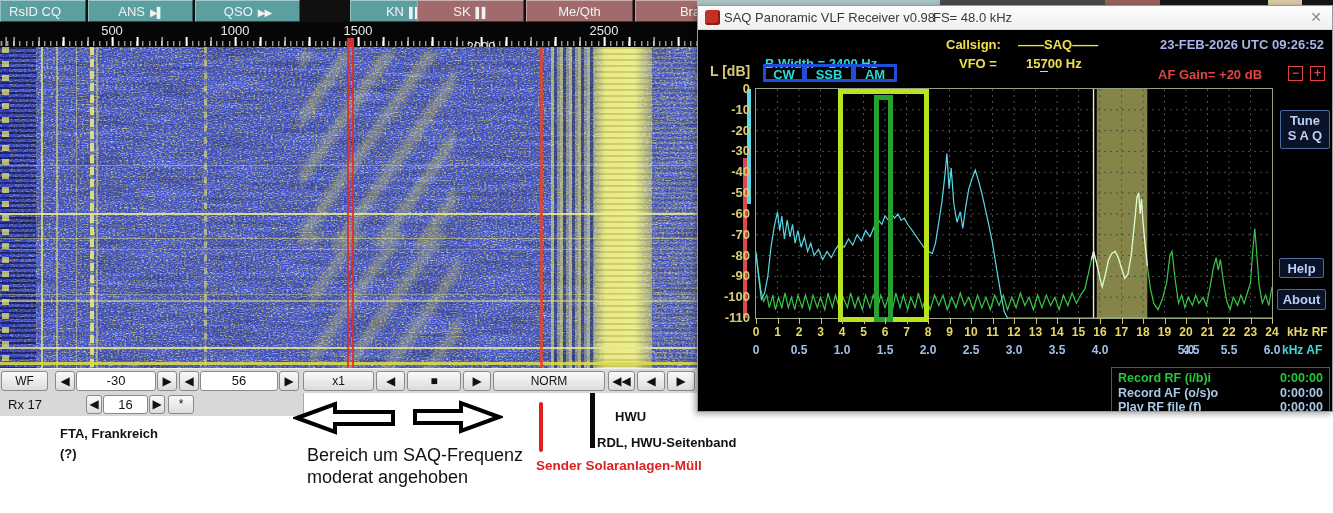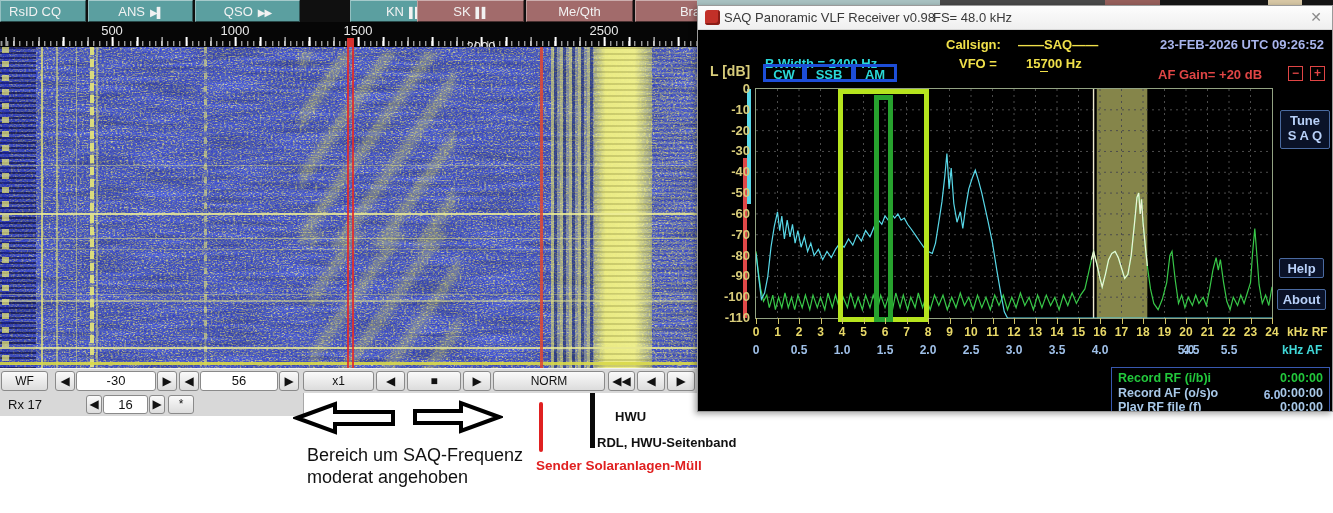--- a/index.html
+++ b/index.html
@@ -397,30 +397,34 @@
       <div class="xtick-af" style="left: 144px; top: 337px;">1.0</div>
       <div class="xtick-af" style="left: 187px; top: 337px;">1.5</div>
       <div class="xtick-af" style="left: 230px; top: 337px;">2.0</div>
       <div class="xtick-af" style="left: 273px; top: 337px;">2.5</div>
       <div class="xtick-af" style="left: 316px; top: 337px;">3.0</div>
       <div class="xtick-af" style="left: 359px; top: 337px;">3.5</div>
       <div class="xtick-af" style="left: 402px; top: 337px;">4.0</div>
       <div class="xtick-af" style="left: 445px; top: 337px; margin-left: 48px;">4.5</div>
       <div class="xtick-af" style="left: 488px; top: 337px;">5.0</div>
       <div class="xtick-af" style="left: 531px; top: 337px;">5.5</div>
-      <div class="xtick-af" style="left: 574px; top: 337px; margin-top: 45px;">6.0</div>
+      <div class="xtick-af" style="left: 574px; top: 337px;">6.0</div>
       <div style="position: absolute; left: 589px; top: 319px; color: rgb(232, 216, 103); font-weight: bold; font-size: 12px;">kHz RF</div>
       <div style="position: absolute; left: 584px; top: 337px; color: rgb(64, 216, 216); font-weight: bold; font-size: 12px;">kHz AF</div>
     </div>
 
   <svg class="abs" style="left:293px;top:400px;" width="210" height="36" viewBox="0 0 210 36">
     <polygon points="4,18 42,4 42,12 100,12 100,24 42,24 42,32" fill="#ffffff" stroke="#000000" stroke-width="4" stroke-linejoin="miter"></polygon>
     <polygon points="206,17 168,3 168,11 122,11 122,23 168,23 168,31" fill="#ffffff" stroke="#000000" stroke-width="4" stroke-linejoin="miter"></polygon>
   </svg>
 
+  <div class="anno" id="anno-fta">
+    <div>FTA, Frankreich</div>
+      <div>(?)</div>
+  </div>
   <div class="anno" id="anno-bereich">
     <div>Bereich um SAQ-Frequenz</div>
       <div>moderat angehoben</div>
   </div>
   <div class="anno" id="anno-redline"></div>
   <div class="anno" id="anno-blackline"></div>
   <div class="anno" id="anno-hwu">HWU</div>
   <div class="anno" id="anno-rdl">RDL, HWU-Seitenband</div>
   <div class="anno" id="anno-solar">Sender Solaranlagen-Müll</div>
 

